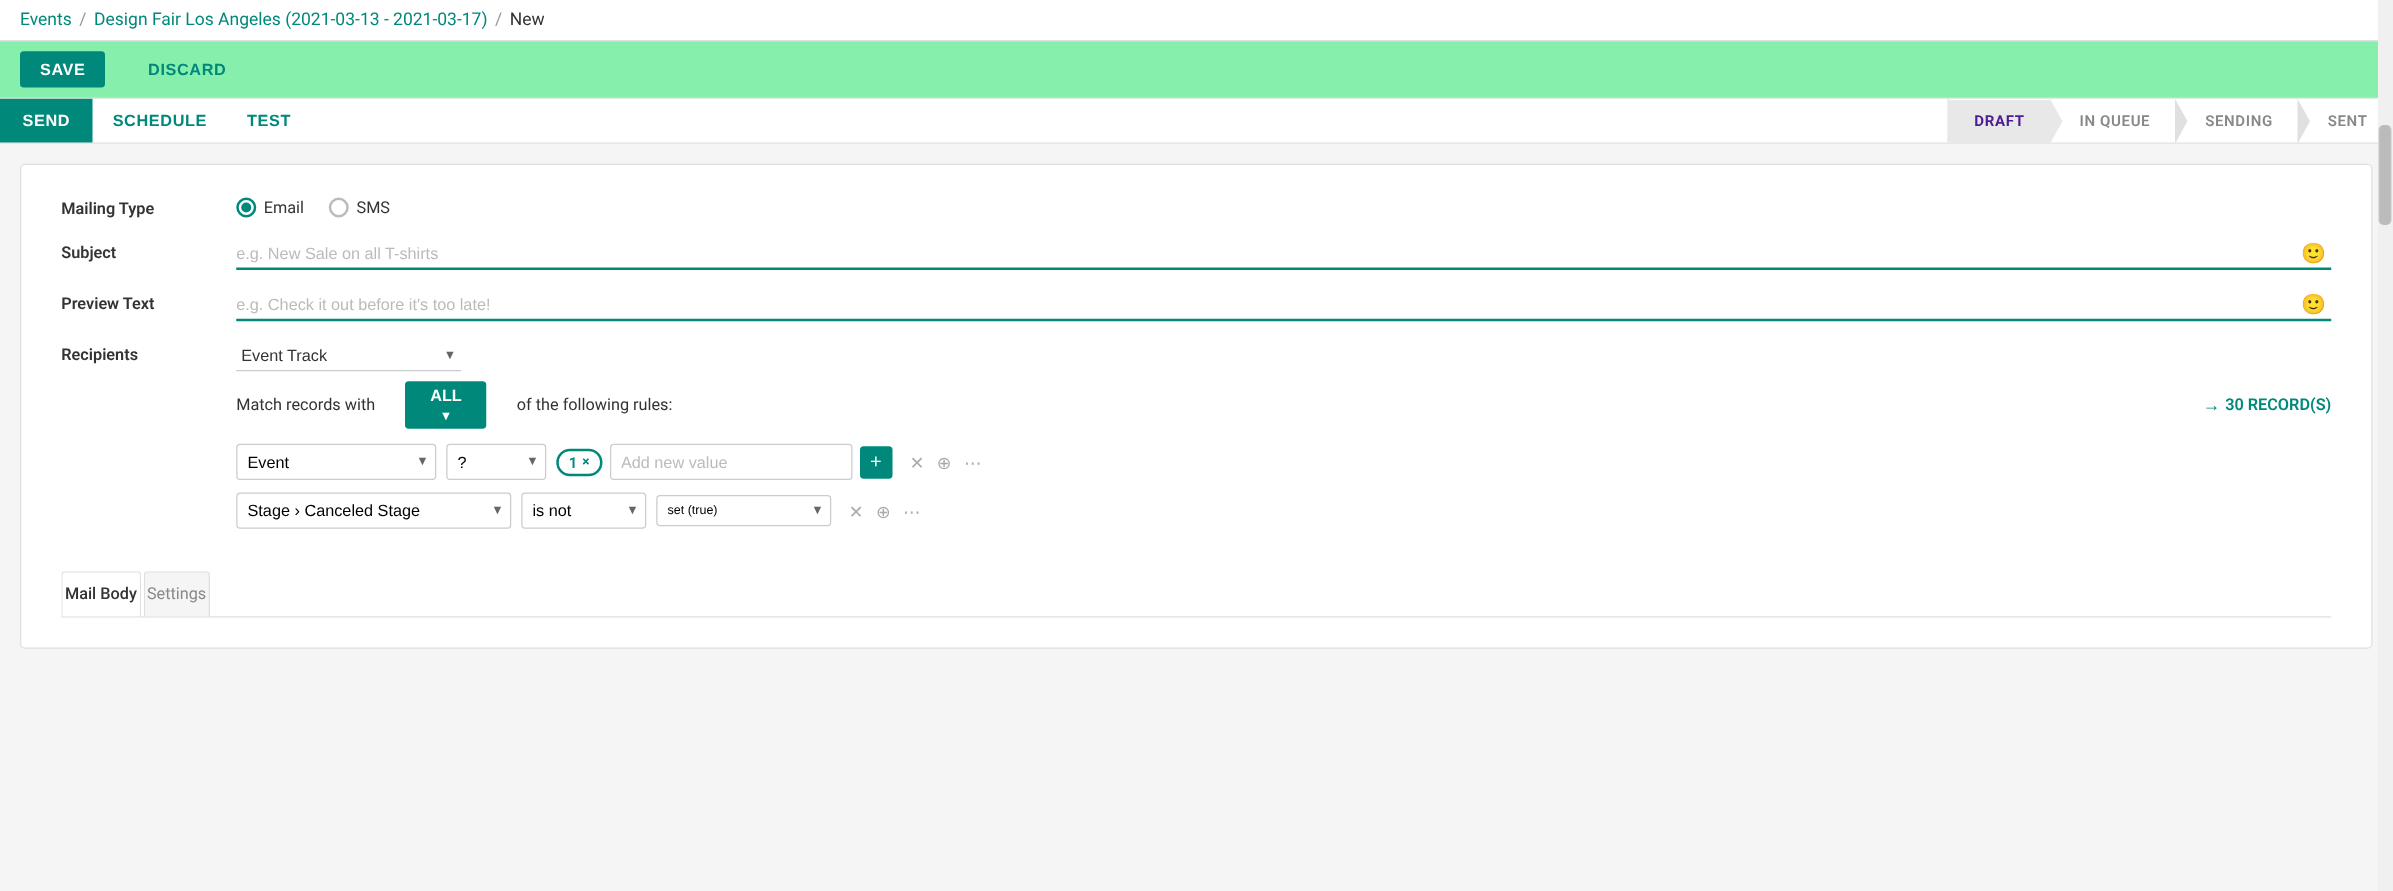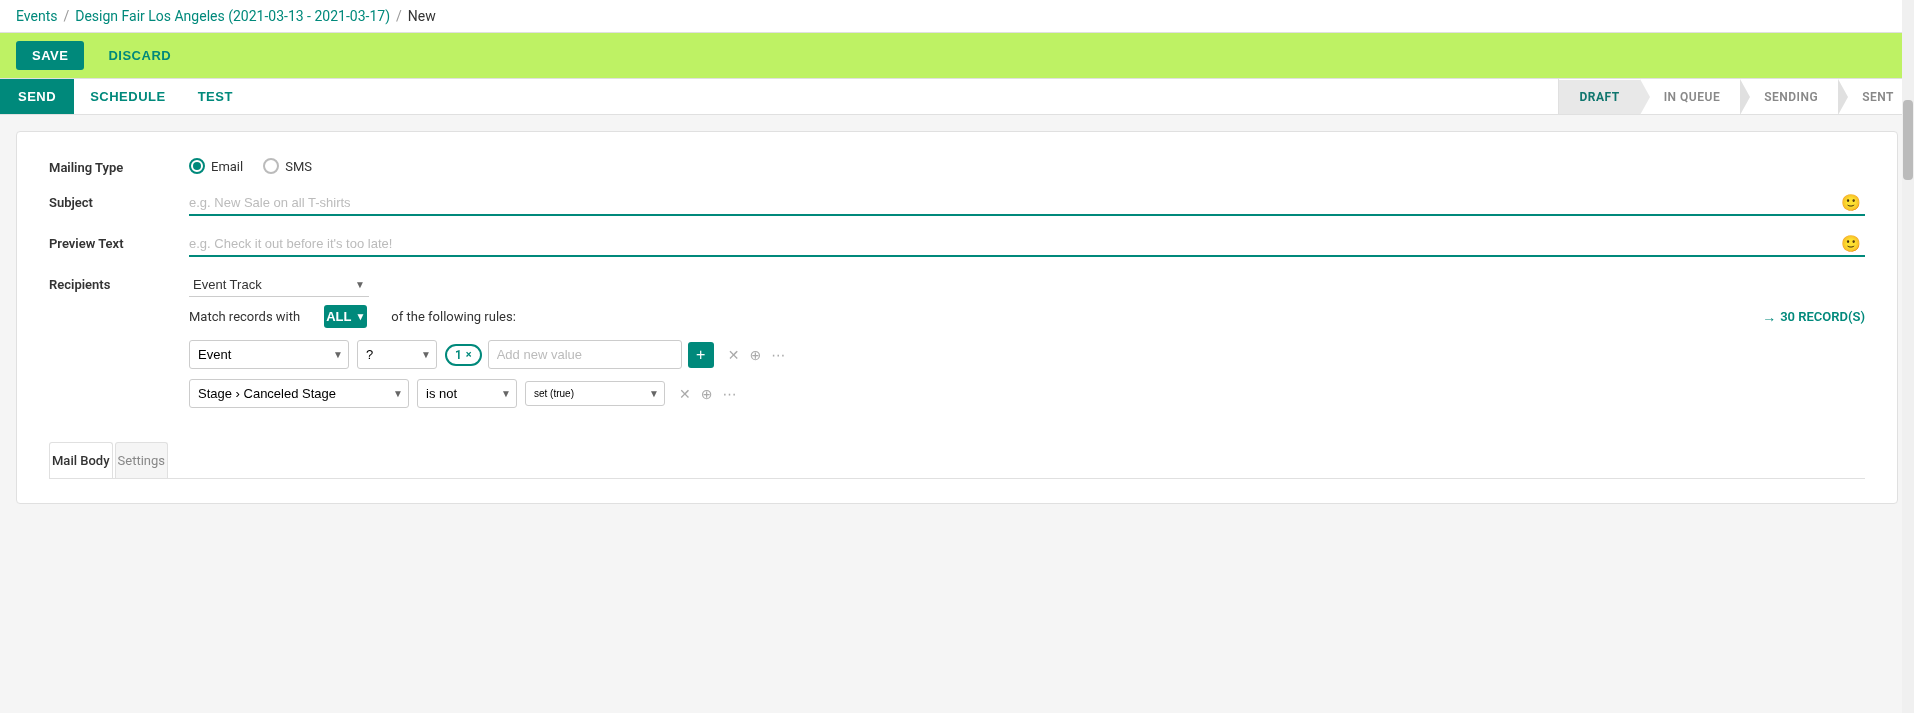--- a/index.html
+++ b/index.html
@@ -13,26 +13,26 @@
       display: flex;
       gap: 4px;
       font-size: 14px;
     }
     .breadcrumb-link { color: #00897b; cursor: pointer; text-decoration: none; }
     .breadcrumb-sep { color: #999; margin: 0 2px; }
     .breadcrumb-current { color: #333; }
 
     
     .action-bar {
-      background: #bef264;
+      background: #86efac;
       padding: 8px 16px;
       border-bottom: 1px solid #e0e0e0;
       display: flex;
       align-items: center;
-      gap: 14px;
+      gap: 24px;
     }
     .btn-save {
       background: #00897b;
       color: #fff;
       border: none;
       padding: 7px 16px;
       font-size: 13px;
       font-weight: 600;
       border-radius: 3px;
       cursor: pointer;
@@ -95,21 +95,21 @@
       font-weight: 600;
       letter-spacing: 0.5px;
       color: #888;
       cursor: pointer;
       position: relative;
       display: flex;
       align-items: center;
     }
     .pipeline-step.active {
       background: #e8e8e8;
-      color: #0f766e;
+      color: #4c1d95;
       font-weight: 700;
     }
     .pipeline-step:not(:last-child)::after {
       content: '';
       position: absolute;
       right: -10px;
       top: 50%;
       transform: translateY(-50%);
       width: 0;
       height: 0;
@@ -242,27 +242,28 @@
       gap: 24px;
       margin-bottom: 12px;
       font-size: 13px;
       color: #333;
     }
     .btn-all {
       background: #00897b;
       color: #fff;
       border: none;
       border-radius: 3px;
-      padding: 4px 2px;
+      padding: 4px 20px;
       font-size: 13px;
       font-weight: 600;
       cursor: pointer;
       display: flex;
       align-items: center;
       gap: 4px;
+      flex-direction: column;
     }
     .records-link {
       color: #00897b;
       font-weight: 600;
       margin-left: auto;
       cursor: pointer;
       display: flex;
       align-items: center;
       gap: 4px;
     }

